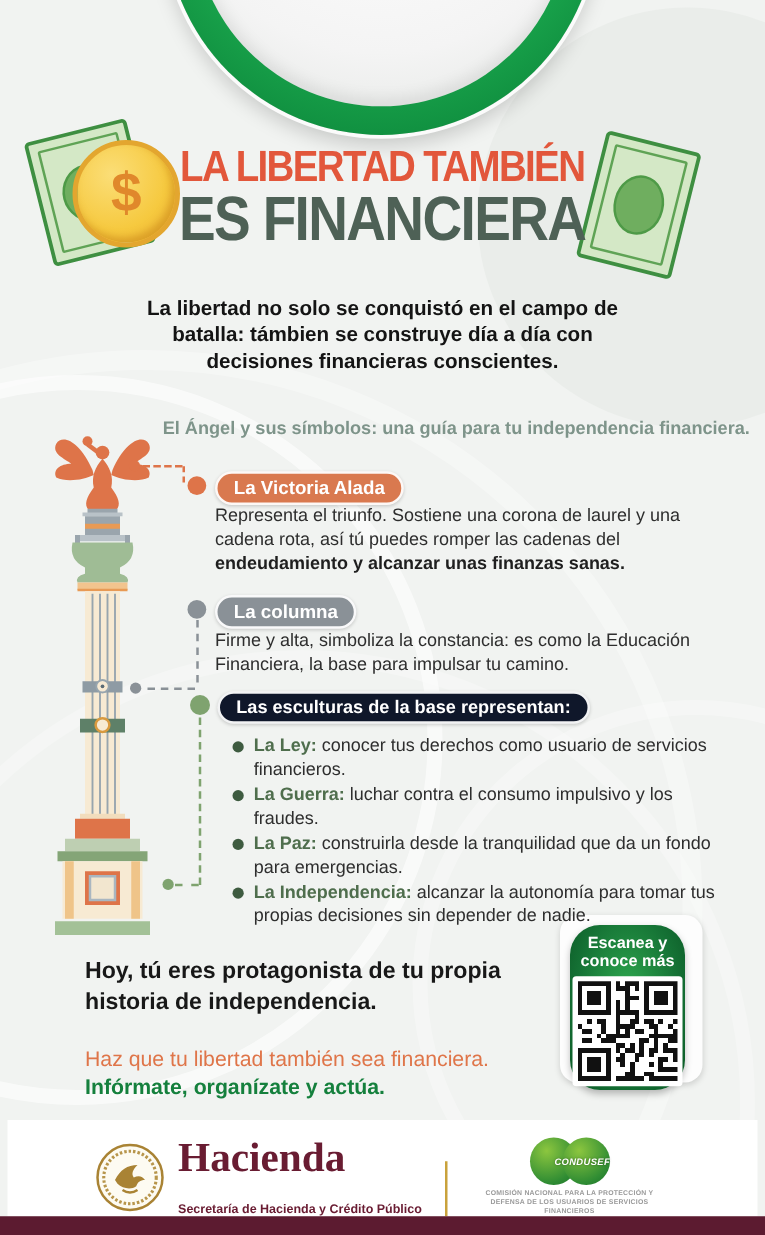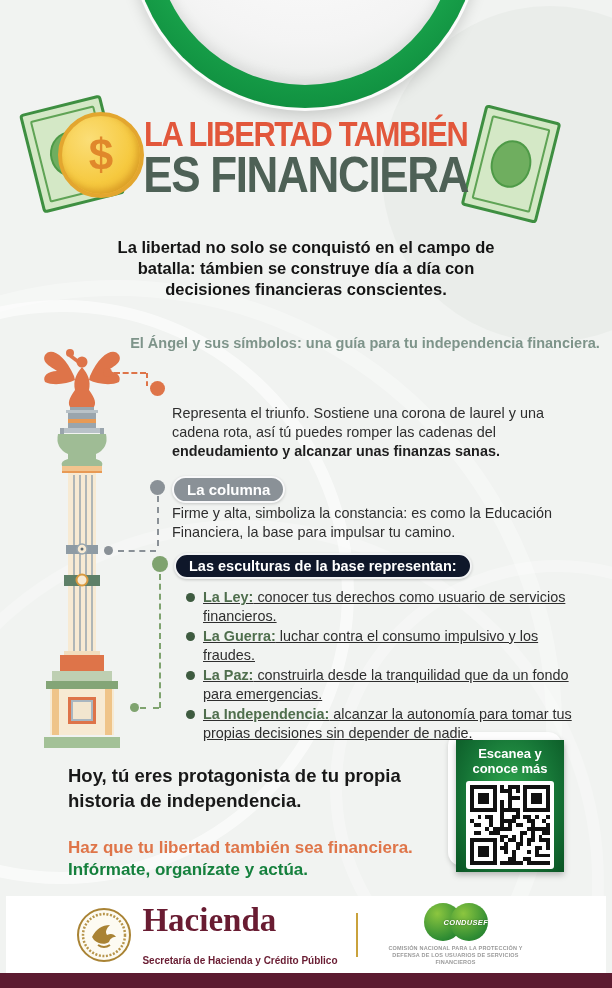--- a/index.html
+++ b/index.html
@@ -55,39 +55,39 @@
   
   .pill{position:absolute;z-index:2;padding:3px 13px;border-radius:14px;border:2px solid rgba(255,255,255,.95);
     color:#fff;font-size:15px;font-weight:700;box-shadow:0 1px 3px rgba(0,0,0,.18);white-space:nowrap;}
   .pill-orange{background:#D9794F;}
   .pill-gray{background:#8A9197;}
   .pill-green{background:#0f172a;font-size:14.5px;}
   .callout-body{position:absolute;z-index:2;left:172px;width:384px;font-size:14.4px;line-height:19px;color:#2E2E2E;}
   .callout-body b{color:#1F1F1F;}
   .bullets{position:absolute;z-index:2;left:186px;top:588px;width:392px;margin:0;padding:0;list-style:none;
     font-size:14.4px;line-height:19px;color:#2E2E2E;}
-  .bullets li{position:relative;padding-left:17px;margin:0 0 1px 0;text-decoration:underline;}
+  .bullets li{position:relative;padding-left:17px;margin:0 0 1px 0;}
   .bullets li::before{content:"";position:absolute;left:0;top:5px;width:9px;height:9px;border-radius:50%;background:#3E5B40;}
   .bullets .lead{font-weight:700;color:#4F6E4D;}
   
   .closing{position:absolute;z-index:2;left:68px;top:763px;width:372px;}
   .closing .p1{margin:0 0 24px 0;font-size:18.5px;line-height:25px;font-weight:700;color:#181818;}
-  .closing .p2{margin:0;font-size:17px;line-height:22px;font-weight:700;color:#DF7549;}
+  .closing .p2{margin:0;font-size:17px;line-height:22px;font-weight:400;color:#DF7549;}
   .closing .p3{margin:0;font-size:17px;line-height:22px;font-weight:700;color:#15803d;}
   
   .qr-back{position:absolute;z-index:1;left:448px;top:732px;width:114px;height:134px;border-radius:14px;background:#FDFDFD;
     box-shadow:0 2px 5px rgba(0,0,0,.15);}
-  .qr-card{position:absolute;z-index:2;left:456px;top:740px;width:108px;height:132px;border-radius:0;
+  .qr-card{position:absolute;z-index:2;left:456px;top:740px;width:92px;height:132px;border-radius:24px;
     background:radial-gradient(ellipse at 50% 42%,#2FA94F 0%,#157235 62%,#0A5524 100%);
     box-shadow:0 3px 6px rgba(0,0,0,.25);text-align:center;}
   .qr-label{margin-top:6px;color:#fff;font-size:13px;line-height:15px;font-weight:800;}
   .qr-box{margin:5px auto 0 auto;width:88px;height:88px;background:#fff;border-radius:3px;padding:4px;box-sizing:border-box;}
   
   .footer-band{position:absolute;z-index:2;left:6px;right:6px;top:896px;height:77px;background:#FFFFFF;
-    display:flex;align-items:center;justify-content:center;}
+    display:flex;align-items:flex-end;justify-content:center;}
   .hacienda{display:flex;align-items:center;gap:10px;}
   .hacienda-text .name{font-family:"Liberation Serif",serif;font-size:33px;font-weight:700;color:#691C32;line-height:1;}
   .hacienda-text .sub{font-size:10px;font-weight:700;color:#691C32;margin-top:18px;}
   .gold-divider{width:2px;height:44px;background:#C9A23C;margin:0 18px;}
   .condusef{display:flex;flex-direction:column;align-items:center;}
   .condusef-circles{position:relative;height:38px;display:flex;}
   .ccircle{width:38px;height:38px;border-radius:50%;background:radial-gradient(circle at 35% 28%,#8CC63F,#2F8C33 70%,#1C6E28);}
   .ccircle + .ccircle{margin-left:-12px;}
   .condusef-word{position:absolute;left:0;right:0;top:15px;text-align:center;color:#fff;
     font-size:7.5px;font-weight:800;font-style:italic;letter-spacing:.3px;text-shadow:0 0 2px rgba(0,0,0,.4);padding-left:20px;}
@@ -184,20 +184,21 @@
   <div class="dot c-gray" style="left:150px;top:480px;width:15px;height:15px;"></div>
   <div class="dash-v c-gray" style="left:157px;top:496px;height:50px;"></div>
   <div class="dash-h c-gray" style="left:118px;top:550px;width:38px;"></div>
   <div class="dot c-gray" style="left:104px;top:546px;width:9px;height:9px;"></div>
 
   <div class="dot c-green" style="left:152px;top:556px;width:16px;height:16px;"></div>
   <div class="dash-v c-green" style="left:159px;top:574px;height:134px;"></div>
   <div class="dash-h c-green" style="left:140px;top:707px;width:19px;"></div>
   <div class="dot c-green" style="left:130px;top:703px;width:9px;height:9px;"></div>
 
+  <div class="pill pill-orange" style="left:172px;top:377px;">La Victoria Alada</div>
   <div class="callout-body" style="top:404px;"><span>Representa el triunfo. Sostiene una corona de laurel y una cadena rota, así tú puedes romper las cadenas del </span><b>endeudamiento y alcanzar unas finanzas sanas.</b></div>
 
   <div class="pill pill-gray" style="left:172px;top:476px;">La columna</div>
   <div class="callout-body" style="top:504px;"><span>Firme y alta, simboliza la constancia: es como la Educación Financiera, la base para impulsar tu camino.</span></div>
 
   <div class="pill pill-green" style="left:174px;top:553px;">Las esculturas de la base representan:</div>
   <ul class="bullets">
     <li><span class="lead">La Ley:</span><span> conocer tus derechos como usuario de servicios financieros.</span></li>
     <li><span class="lead">La Guerra:</span><span> luchar contra el consumo impulsivo y los fraudes.</span></li>
     <li><span class="lead">La Paz:</span><span> construirla desde la tranquilidad que da un fondo para emergencias.</span></li>

